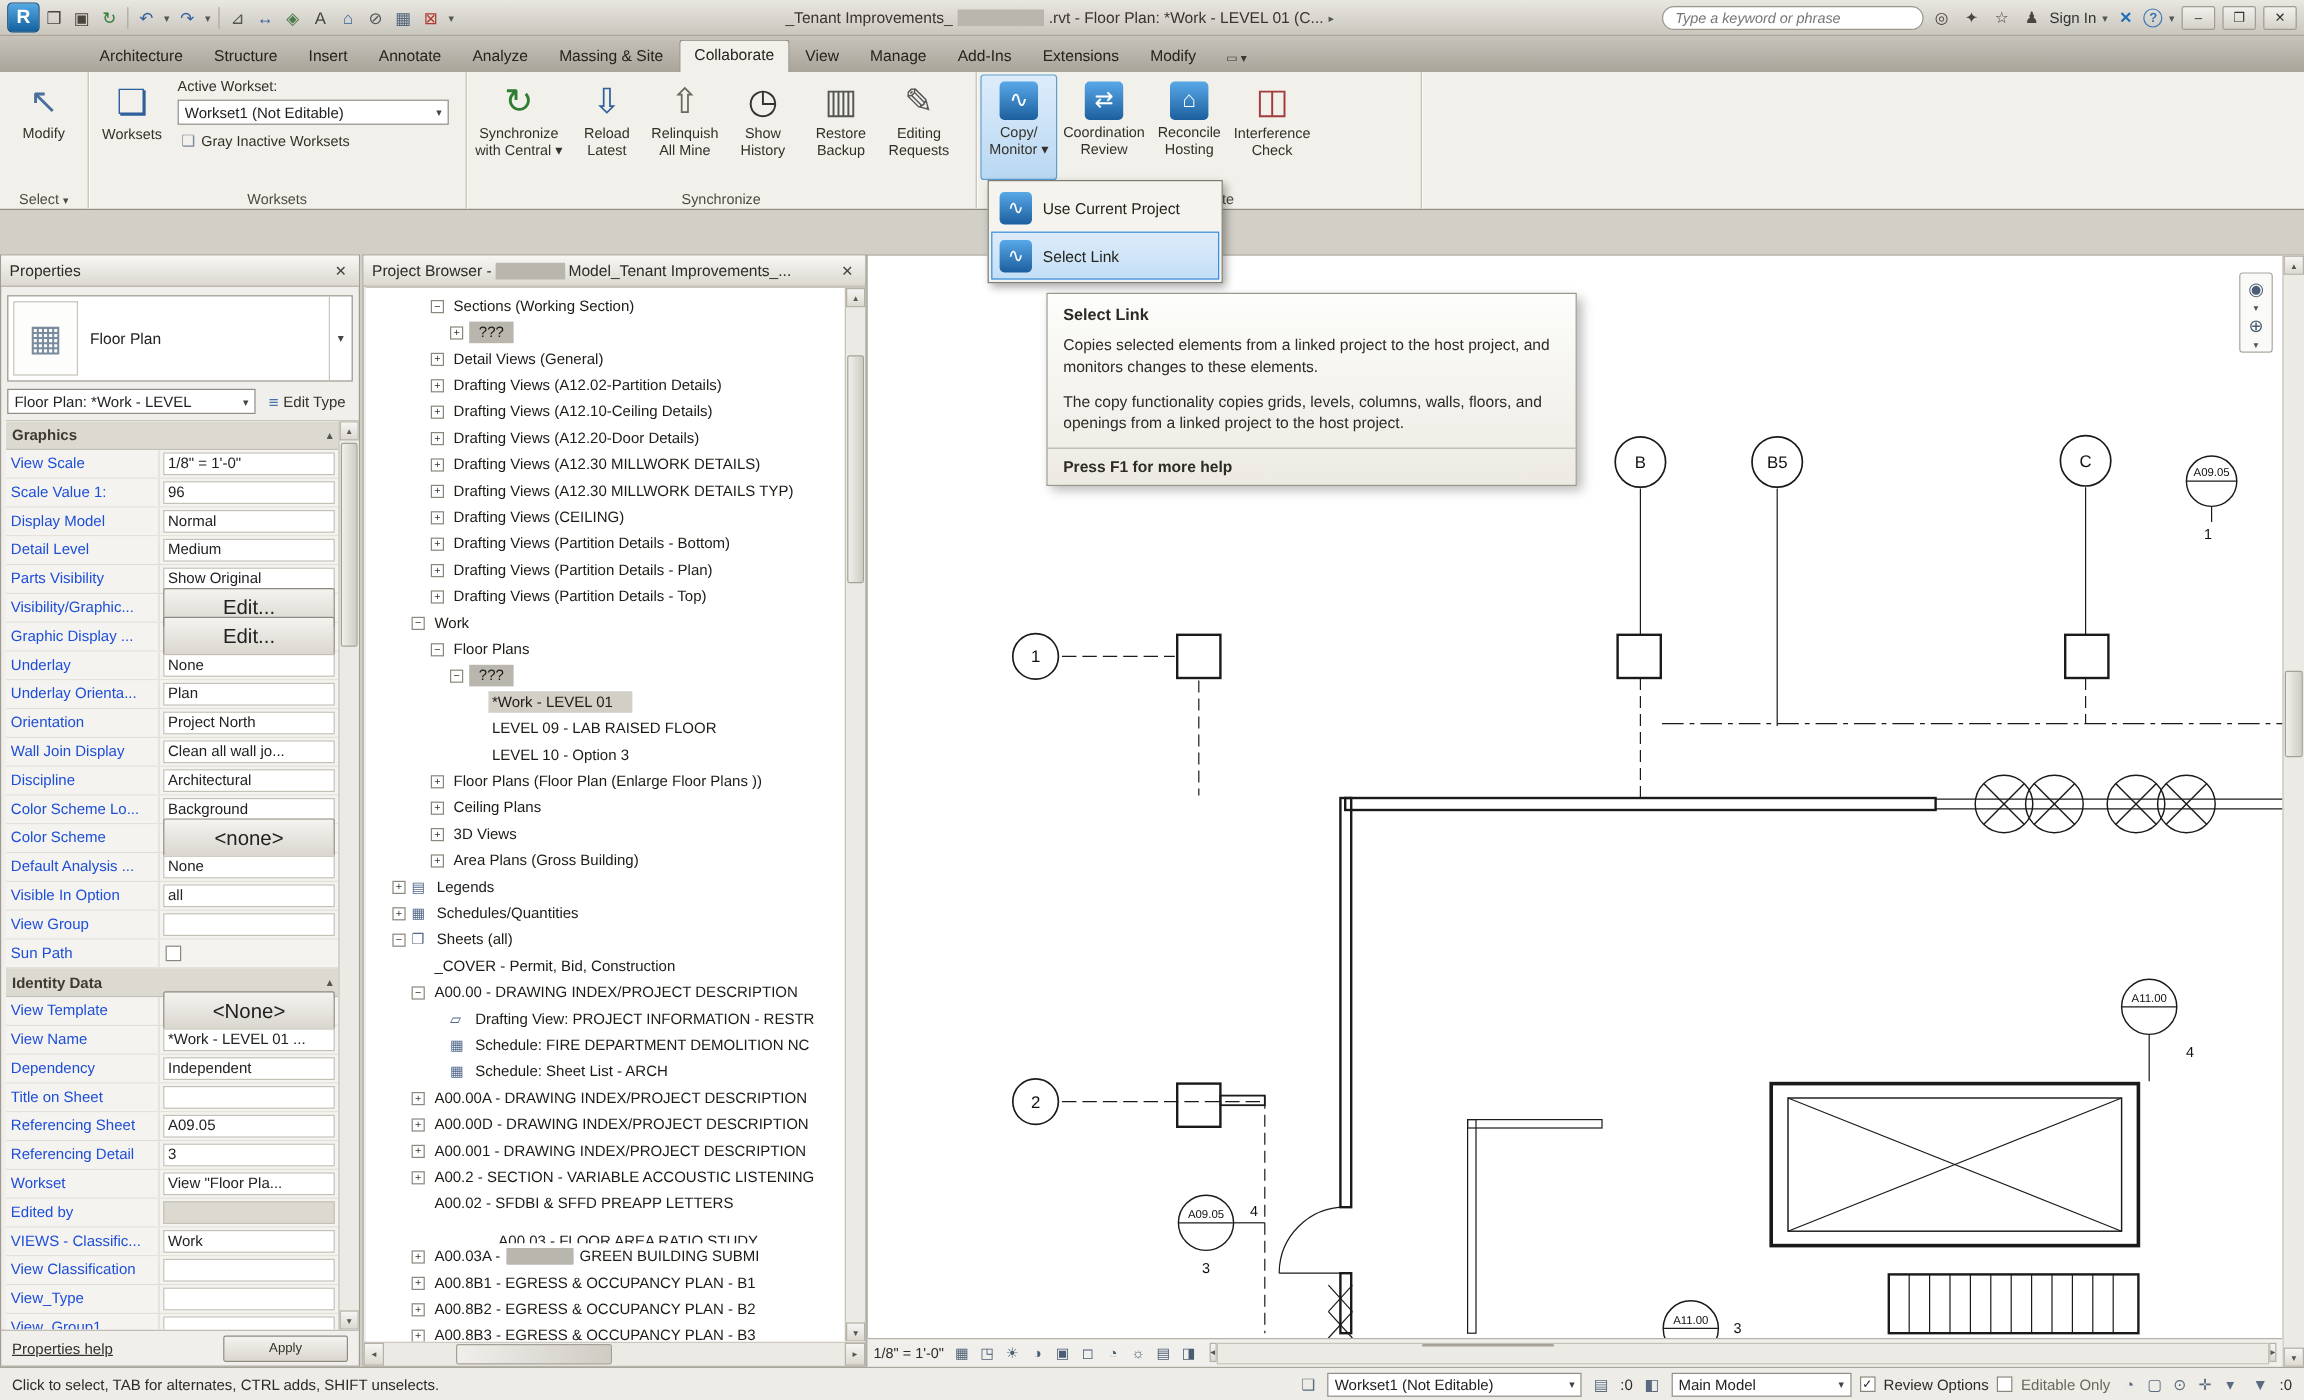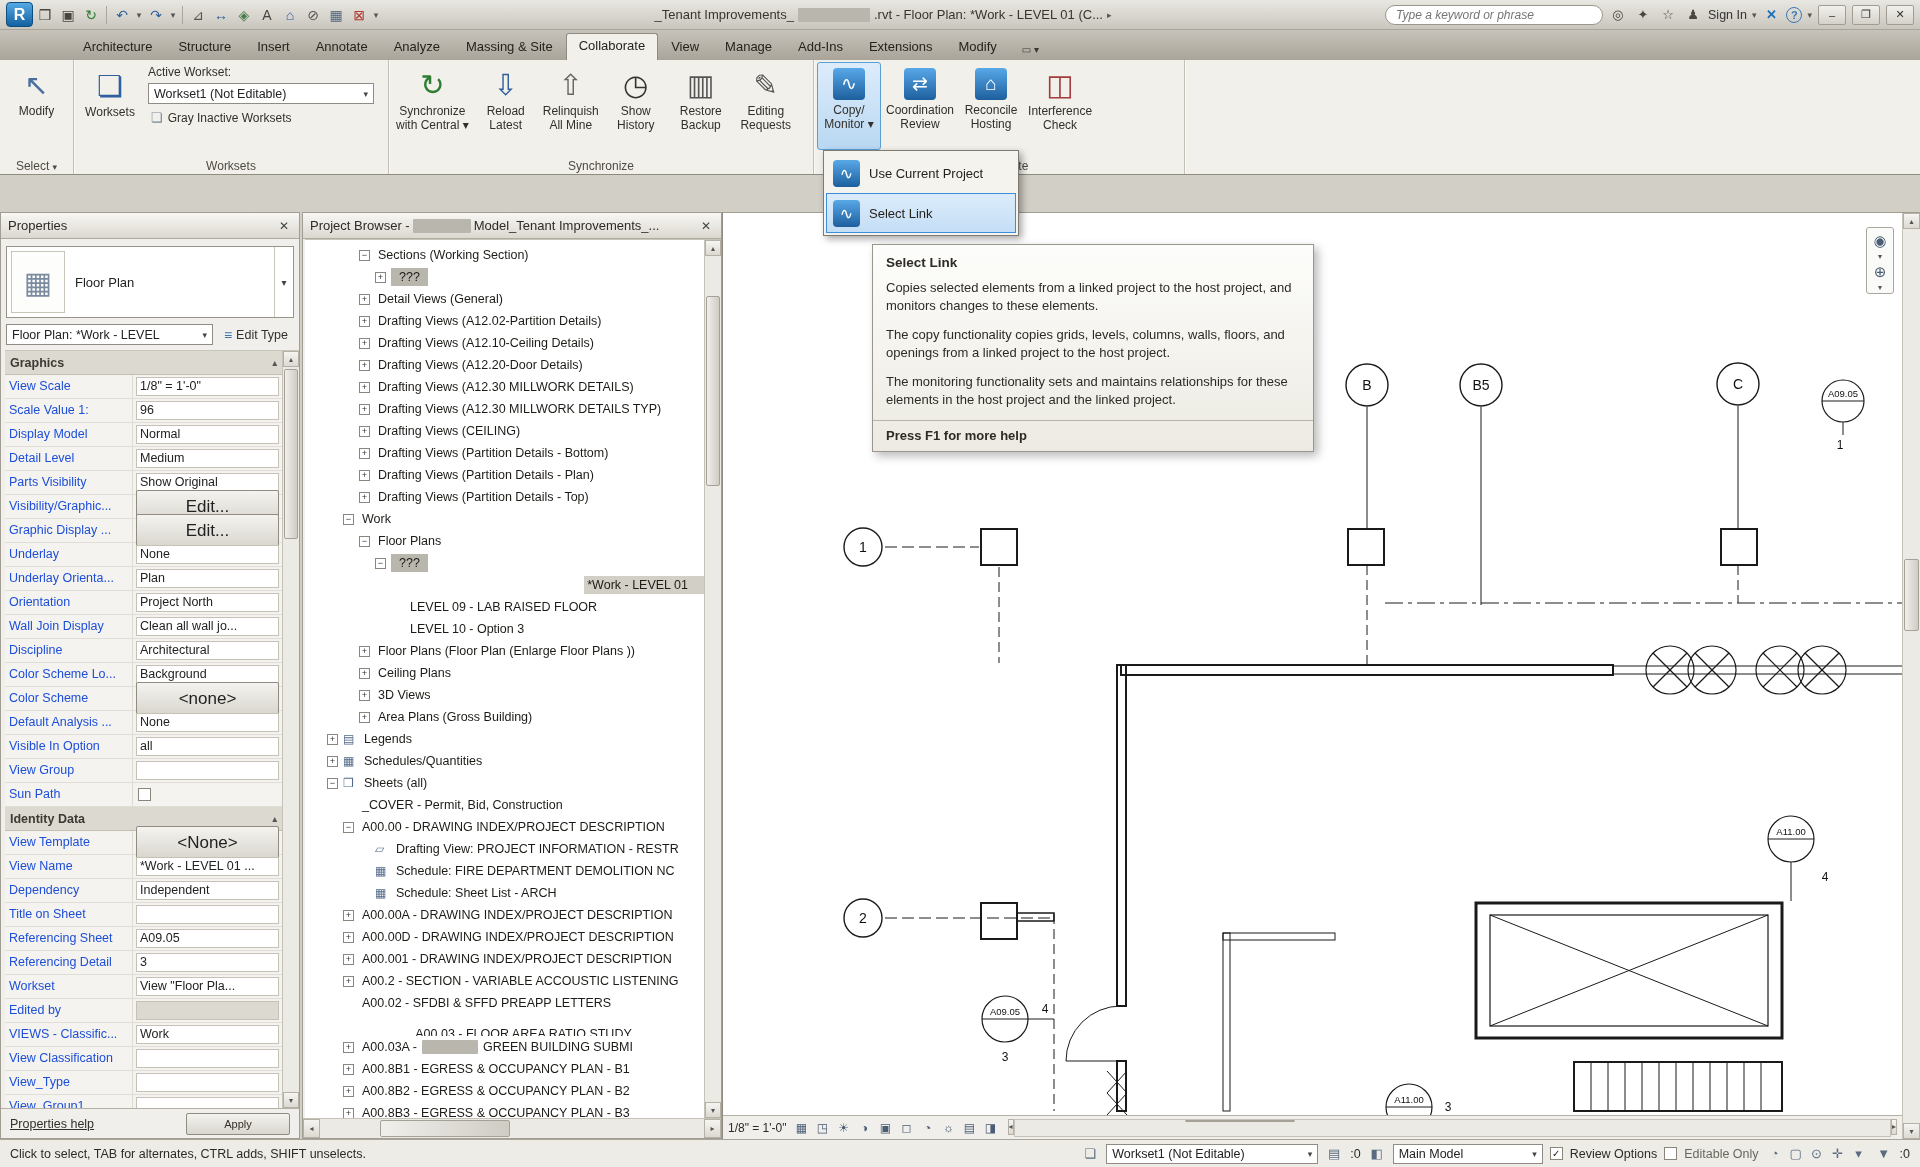--- a/index.html
+++ b/index.html
@@ -589,21 +589,21 @@
             <span class="tlab">Work</span>
           </div>
           <div class="trow" style="padding-left: 54px;">
             <span class="texp">−</span>
             <span class="tlab">Floor Plans</span>
           </div>
           <div class="trow" style="padding-left: 70px;">
             <span class="texp">−</span>
             <span class="tlab red">???</span>
           </div>
-          <div class="trow" style="padding-left: 86px; justify-content: space-between;">
+          <div class="trow" style="padding-left: 86px;">
             <span class="texp none"></span>
             <span class="tlab sel">*Work - LEVEL 01</span>
           </div>
           <div class="trow" style="padding-left: 86px;">
             <span class="texp none"></span>
             <span class="tlab">LEVEL 09 - LAB RAISED FLOOR</span>
           </div>
           <div class="trow" style="padding-left: 86px;">
             <span class="texp none"></span>
             <span class="tlab">LEVEL 10 - Option 3</span>
@@ -883,21 +883,20 @@
     <div class="mitem sel">
       <span class="chip">∿</span>
       <span>Select Link</span>
     </div>
   </div>
 
   <div id="tooltip">
     <div class="tt-title">Select Link</div>
     <p>Copies selected elements from a linked project to the host project, and monitors changes to these elements.</p>
     <p>The copy functionality copies grids, levels, columns, walls, floors, and openings from a linked project to the host project.</p>
-    <p>The monitoring functionality sets and maintains relationships for these elements in the host project and the linked project.</p>
     <div class="tt-sep"></div>
     <div class="tt-foot">Press F1 for more help</div>
   </div>
 
   <div id="statusbar">
     <span id="hint">Click to select, TAB for alternates, CTRL adds, SHIFT unselects.</span>
     <div class="flexspace"></div>
     <span class="st-ic">❏</span>
     <div class="combo st-combo w210">
       <span>Workset1 (Not Editable)</span>

